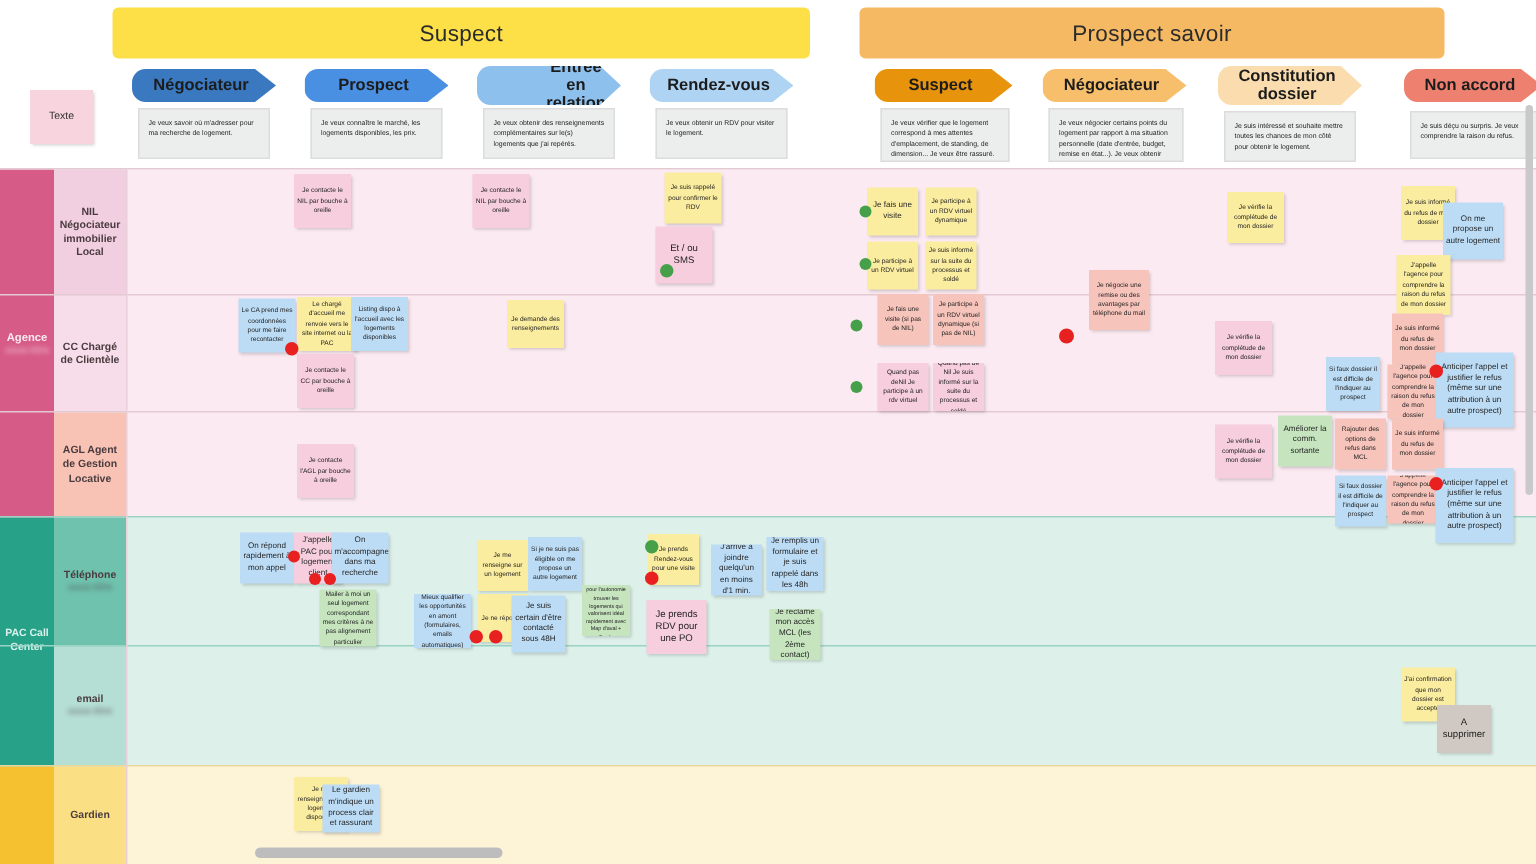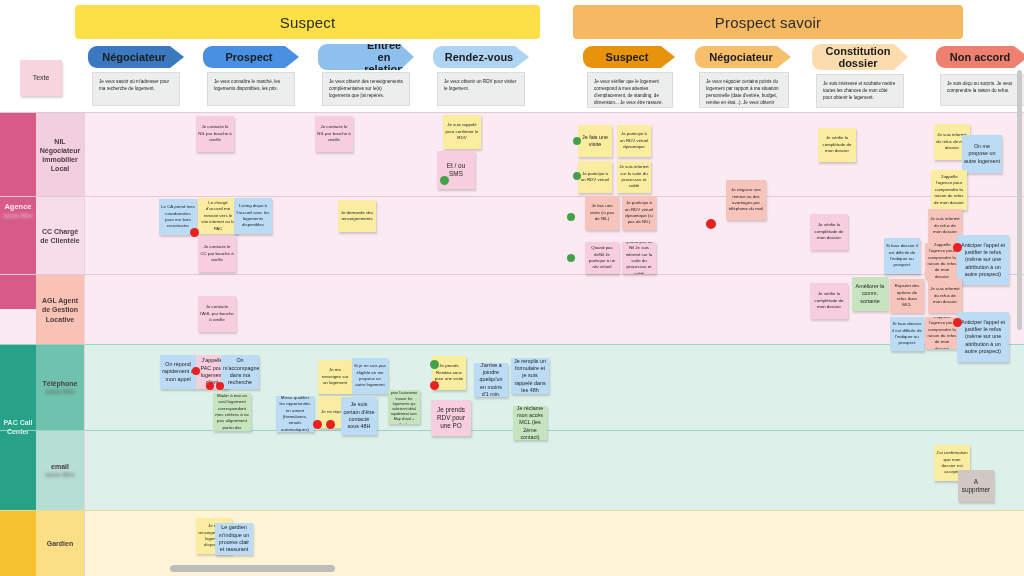--- a/index.html
+++ b/index.html
@@ -129,21 +129,21 @@
   <div class="stage-desc" style="left:940px; top:74px; width:86px; height:32px;">
     <span>Je suis déçu ou surpris. Je veux comprendre la raison du refus.</span>
   </div>
 
   <div class="lane-row" style="left:0; top:113px; width:1024px; height:232px; background:#fbeaf1;"></div>
 
   <div class="lane-row" style="left:0; top:345px; width:1024px; height:166px; background:#ddf0ea;"></div>
 
   <div class="lane-row" style="left:0; top:511px; width:1024px; height:65px; background:#fdf4d8;"></div>
 
-  <div class="lane-group" style="left:0; top:113px; width:36px; height:196px; background:#d65b87; color:#fbe9f0;">
+  <div class="lane-group" style="left:0; top:113px; width:36px; height:232px; background:#d65b87; color:#fbe9f0;">
     <div>
       <span>Agence</span>
       <span class="blur">sous-titre</span>
     </div>
   </div>
   <div class="lane-group" style="left:0; top:345px; width:36px; height:166px; background:#27a188; color:#d9f2ec; font-size:7px;">
     <span>PAC Call Center</span>
   </div>
   <div class="lane-group" style="left:0; top:511px; width:36px; height:65px; background:#f5c131;"></div>
 

